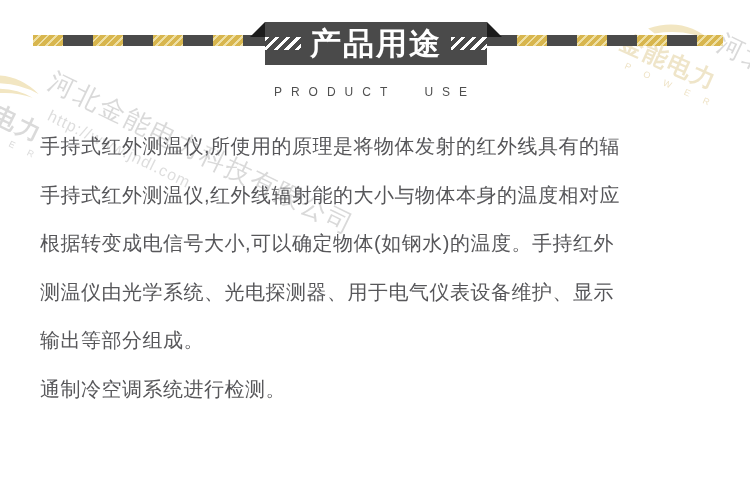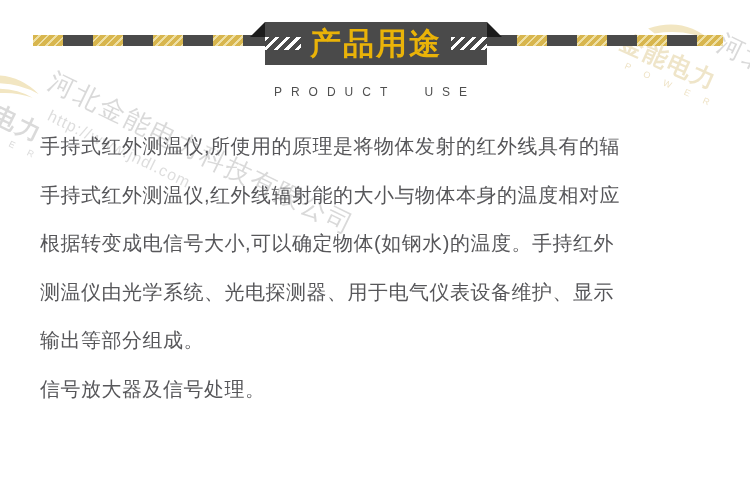--- a/index.html
+++ b/index.html
@@ -45,21 +45,21 @@
   .ribbon{
     position:absolute;left:265px;top:22px;width:222px;height:43px;
     background:#4a4a4a;
     display:flex;align-items:center;justify-content:center;gap:9px;
   }
   .deco-hatch{
     width:36px;height:13px;
     background:repeating-linear-gradient(135deg, #ffffff 0 3px, transparent 3px 7.5px);
   }
   .ribbon-title{
-    color:#eab308;font-size:31px;font-weight:bold;letter-spacing:2px;
+    color:#ffffff;font-size:31px;font-weight:bold;letter-spacing:2px;
     line-height:43px;
   }
   .subtitle{
     position:absolute;left:0;top:71px;width:750px;
     text-align:center;
     font-size:12px;letter-spacing:9px;word-spacing:16px;color:#4f4f4f;margin-top:14px;
   }
   
   .content{
     position:absolute;left:40px;top:122px;width:678px;z-index:3;
@@ -113,16 +113,16 @@
     </div>
     <div class="subtitle">PRODUCT USE</div>
   </div>
 
   <div class="content">
     <div class="line">手持式红外测温仪,所使用的原理是将物体发射的红外线具有的辐</div>
     <div class="line">手持式红外测温仪,红外线辐射能的大小与物体本身的温度相对应</div>
     <div class="line">根据转变成电信号大小,可以确定物体(如钢水)的温度。手持红外</div>
     <div class="line">测温仪由光学系统、光电探测器、用于电气仪表设备维护、显示</div>
     <div class="line">输出等部分组成。</div>
-    <div class="line">信号放大器及信号处理。</div>
+    <div class="line">通制冷空调系统进行检测。</div>
   </div>
 
 </div>
 
 </body></html>

